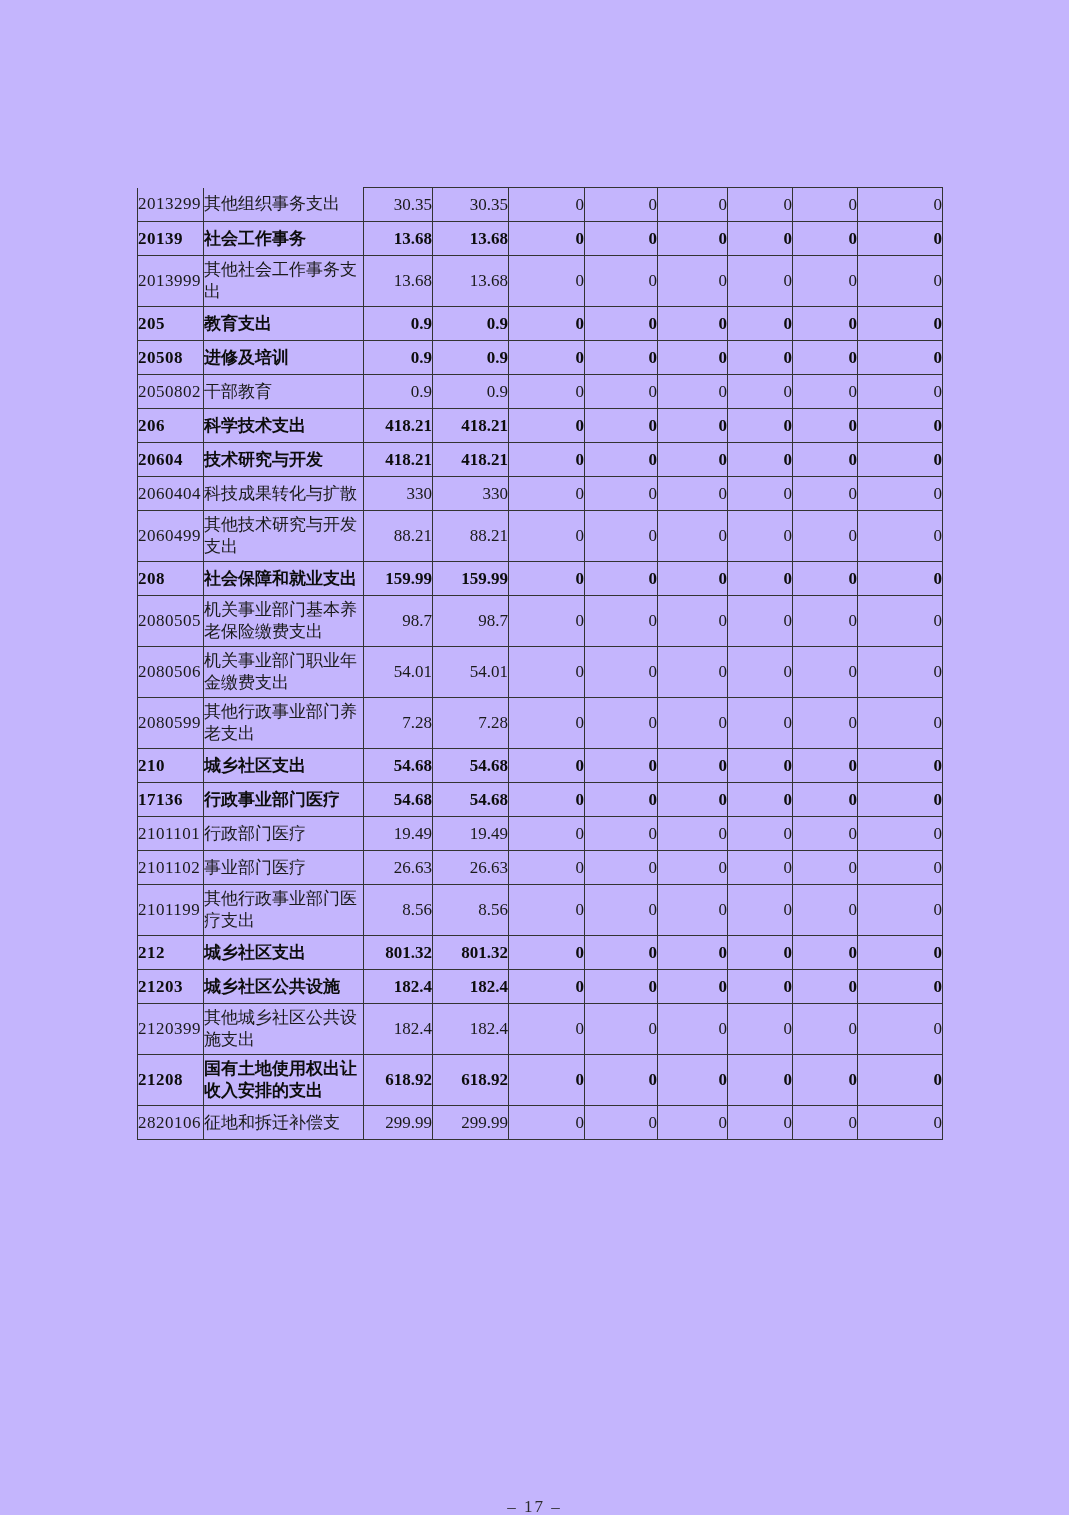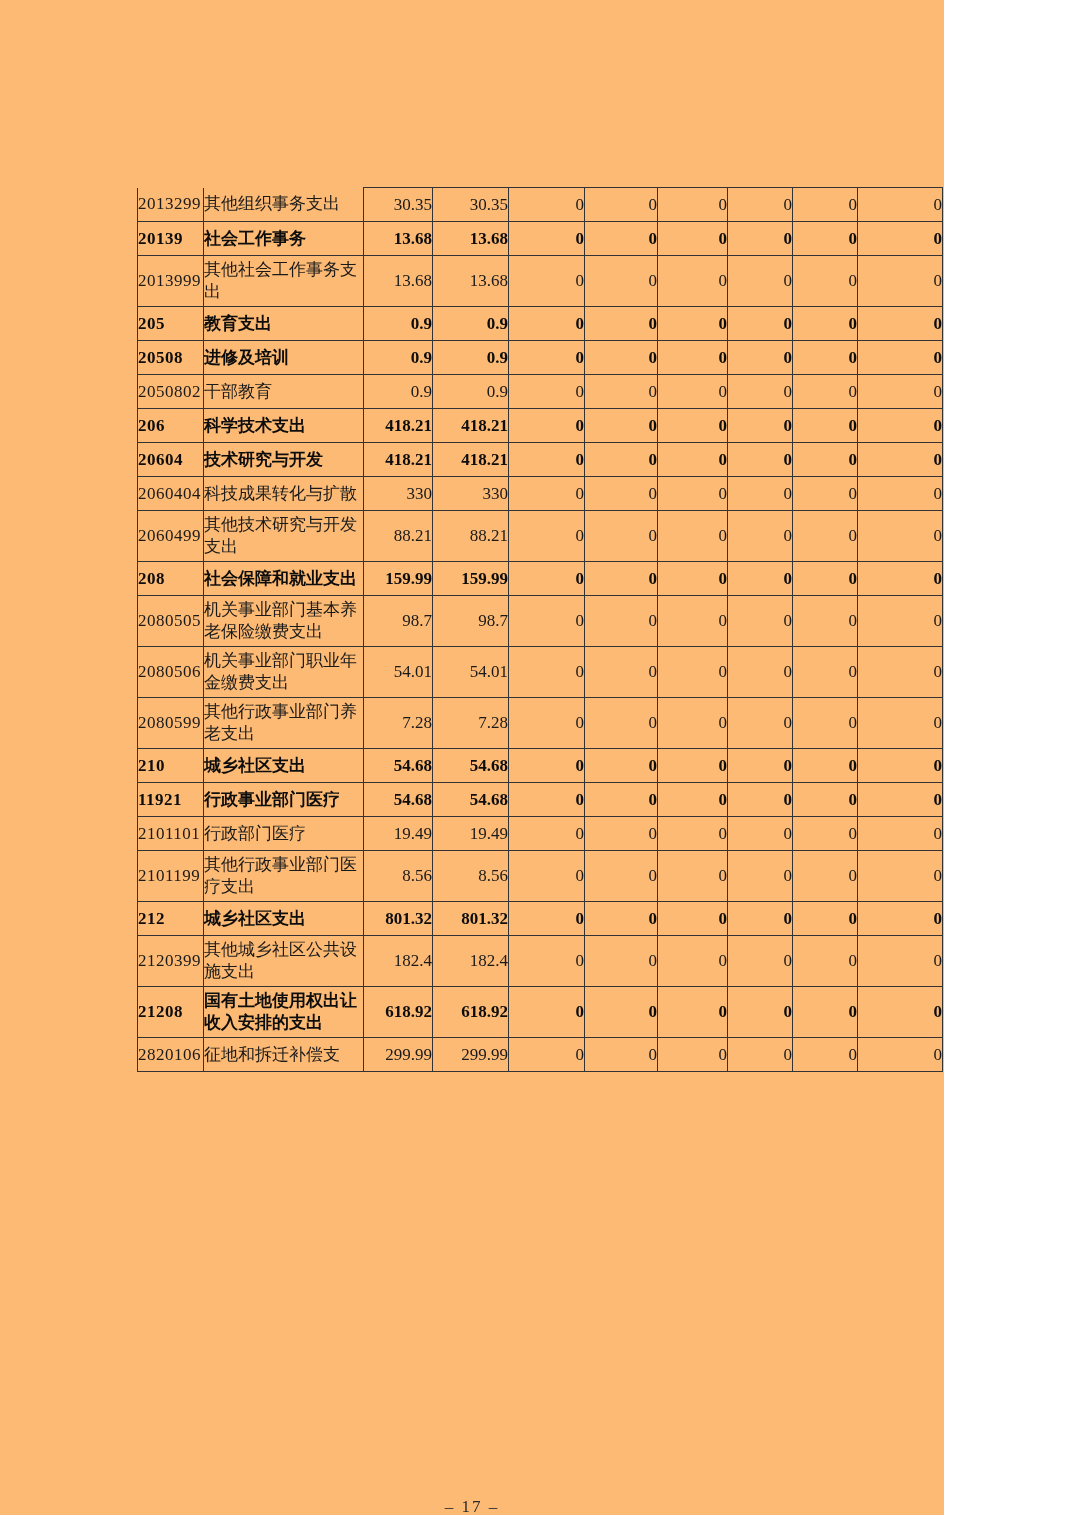--- a/index.html
+++ b/index.html
@@ -4,23 +4,23 @@
 <style>
   html, body {
     margin: 0;
     padding: 0;
   }
   body {
     background: #ffffff;
   }
   .page {
     position: relative;
-    width: 944px;
+    width: 1069px;
     height: 1515px;
-    background: #fdba74;
+    background: #c4b5fd;
     font-family: "Liberation Serif", "DejaVu Serif", serif;
     color: #1a1a1a;
     overflow: hidden;
   }
   table.budget {
     position: absolute;
     left: 137px;
     top: 187px;
     width: 805px;
     border-collapse: collapse;
@@ -267,21 +267,21 @@
           <td class="c-num">54.68</td>
           <td class="c-num">54.68</td>
           <td class="c-num">0</td>
           <td class="c-num">0</td>
           <td class="c-num">0</td>
           <td class="c-num">0</td>
           <td class="c-num">0</td>
           <td class="c-num">0</td>
         </tr>
         <tr class="bold">
-          <td class="c-code">11921</td>
+          <td class="c-code">17136</td>
           <td class="c-name">行政事业部门医疗</td>
           <td class="c-num">54.68</td>
           <td class="c-num">54.68</td>
           <td class="c-num">0</td>
           <td class="c-num">0</td>
           <td class="c-num">0</td>
           <td class="c-num">0</td>
           <td class="c-num">0</td>
           <td class="c-num">0</td>
         </tr>
@@ -291,20 +291,32 @@
           <td class="c-num">19.49</td>
           <td class="c-num">19.49</td>
           <td class="c-num">0</td>
           <td class="c-num">0</td>
           <td class="c-num">0</td>
           <td class="c-num">0</td>
           <td class="c-num">0</td>
           <td class="c-num">0</td>
         </tr>
         <tr>
+          <td class="c-code">2101102</td>
+          <td class="c-name">事业部门医疗</td>
+          <td class="c-num">26.63</td>
+          <td class="c-num">26.63</td>
+          <td class="c-num">0</td>
+          <td class="c-num">0</td>
+          <td class="c-num">0</td>
+          <td class="c-num">0</td>
+          <td class="c-num">0</td>
+          <td class="c-num">0</td>
+        </tr>
+        <tr>
           <td class="c-code">2101199</td>
           <td class="c-name">其他行政事业部门医疗支出</td>
           <td class="c-num">8.56</td>
           <td class="c-num">8.56</td>
           <td class="c-num">0</td>
           <td class="c-num">0</td>
           <td class="c-num">0</td>
           <td class="c-num">0</td>
           <td class="c-num">0</td>
           <td class="c-num">0</td>
@@ -314,20 +326,32 @@
           <td class="c-name">城乡社区支出</td>
           <td class="c-num">801.32</td>
           <td class="c-num">801.32</td>
           <td class="c-num">0</td>
           <td class="c-num">0</td>
           <td class="c-num">0</td>
           <td class="c-num">0</td>
           <td class="c-num">0</td>
           <td class="c-num">0</td>
         </tr>
+        <tr class="bold">
+          <td class="c-code">21203</td>
+          <td class="c-name">城乡社区公共设施</td>
+          <td class="c-num">182.4</td>
+          <td class="c-num">182.4</td>
+          <td class="c-num">0</td>
+          <td class="c-num">0</td>
+          <td class="c-num">0</td>
+          <td class="c-num">0</td>
+          <td class="c-num">0</td>
+          <td class="c-num">0</td>
+        </tr>
         <tr>
           <td class="c-code">2120399</td>
           <td class="c-name">其他城乡社区公共设施支出</td>
           <td class="c-num">182.4</td>
           <td class="c-num">182.4</td>
           <td class="c-num">0</td>
           <td class="c-num">0</td>
           <td class="c-num">0</td>
           <td class="c-num">0</td>
           <td class="c-num">0</td>

